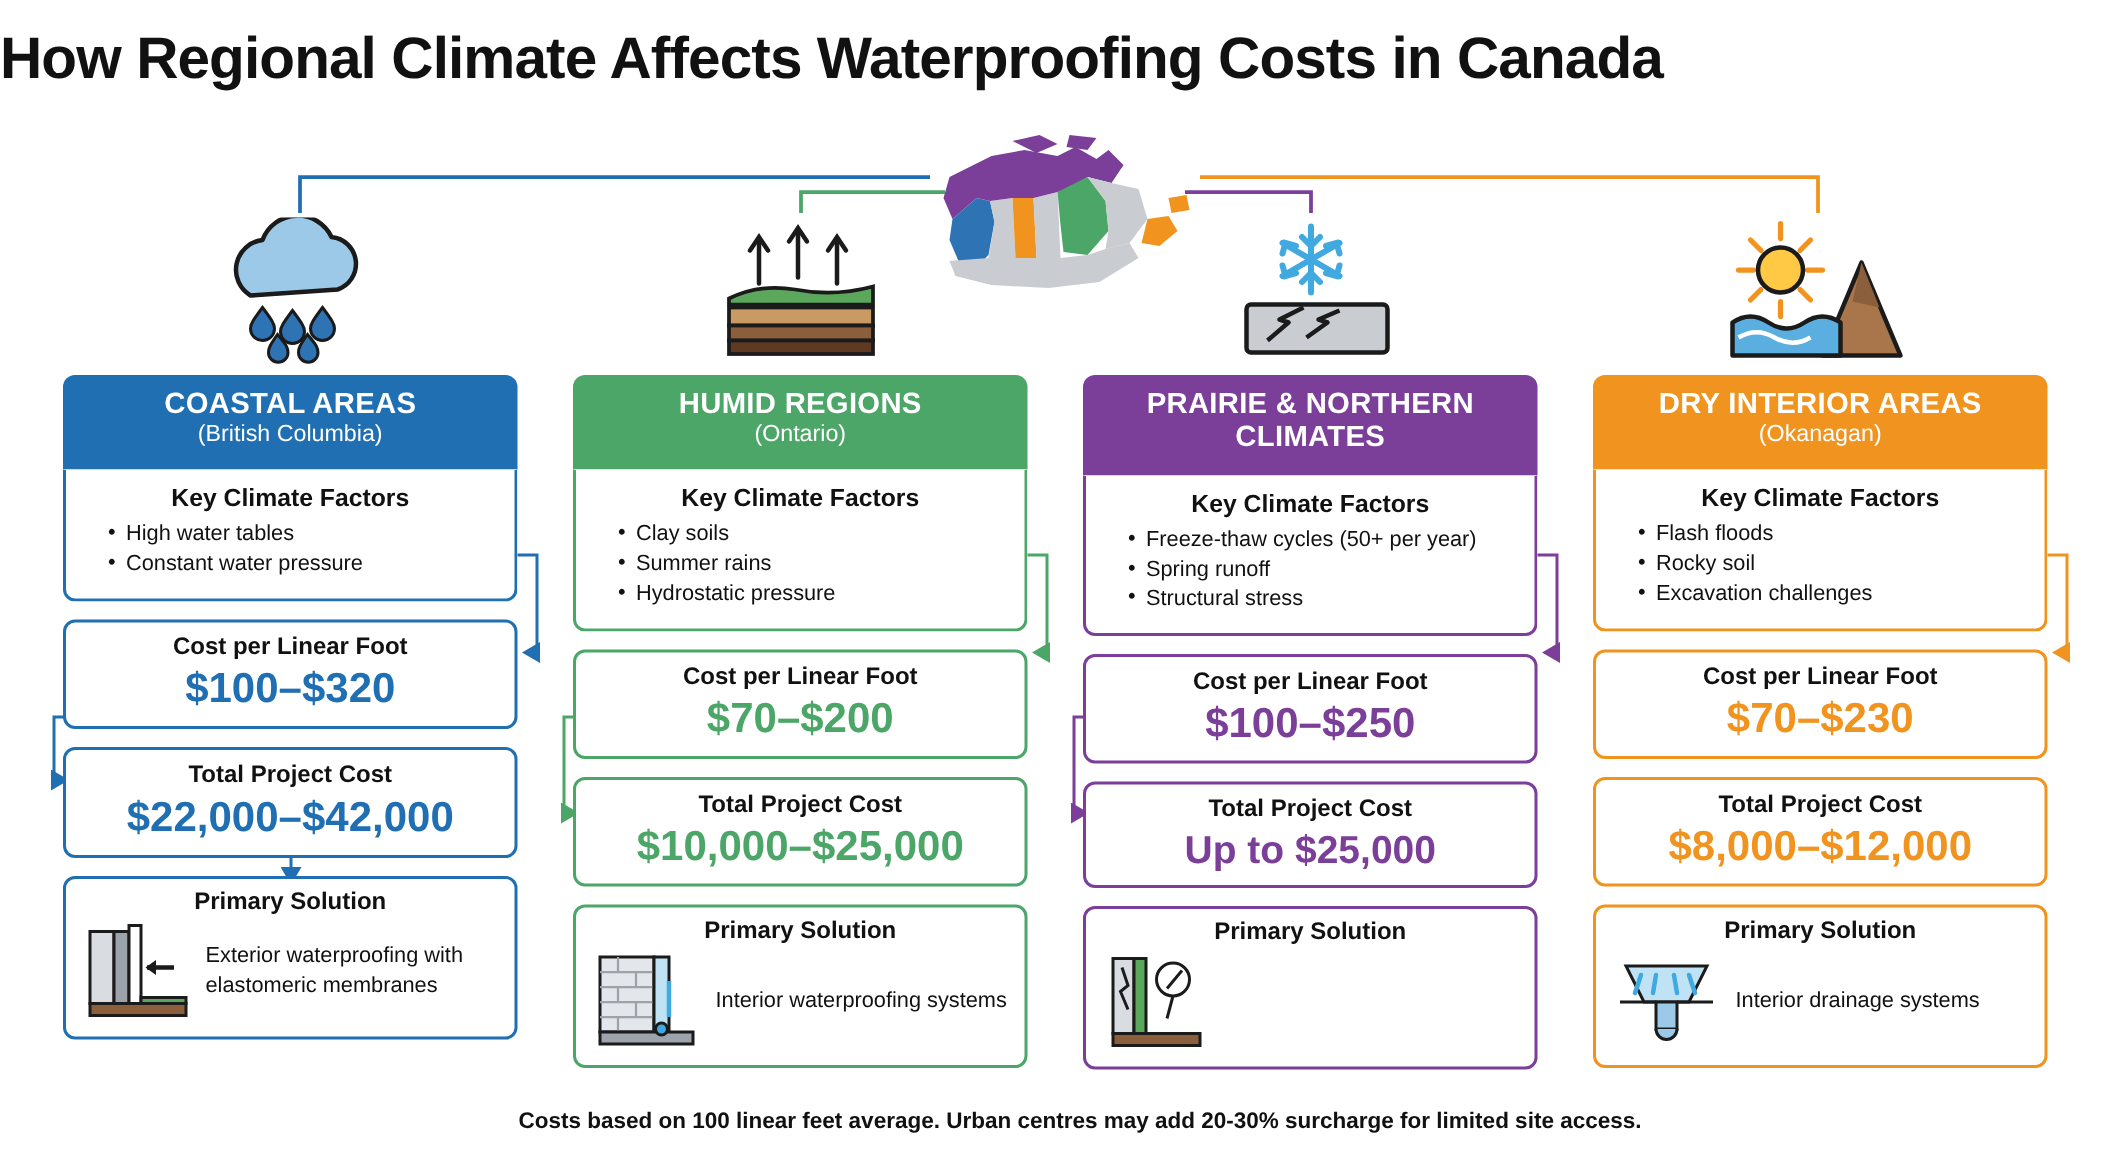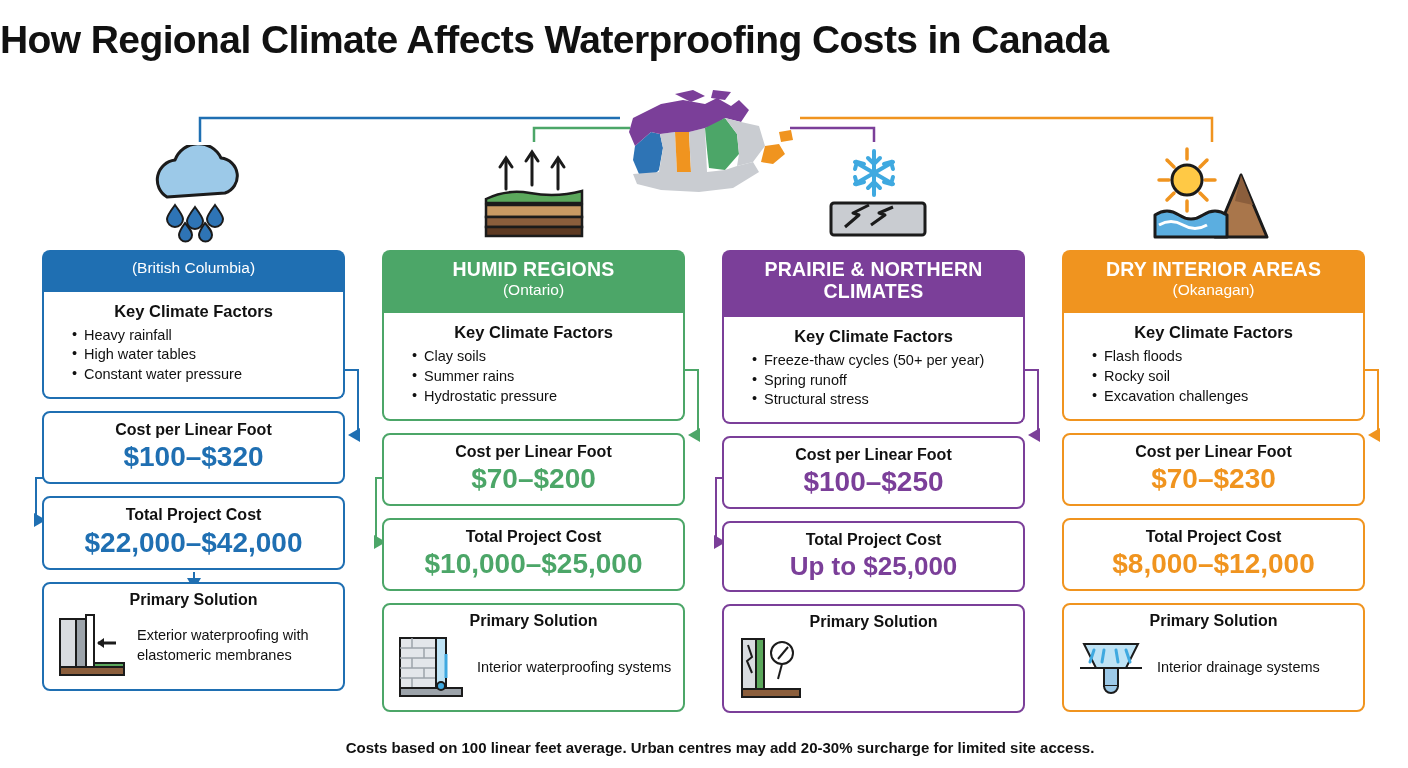--- a/index.html
+++ b/index.html
@@ -320,26 +320,26 @@
       <circle cx="38" cy="35" r="15" fill="#FFC945" stroke="#1b1b1b" stroke-width="3"></circle>
       <path d="M66,92 L92,30 L118,92 Z" fill="#A9764B" stroke="#1b1b1b" stroke-width="3" stroke-linejoin="round"></path>
       <path d="M92,30 L104,60 L86,56 Z" fill="#8B5E3C"></path>
       <path d="M6,70 q12,-8 24,0 q12,8 24,0 q12,-8 24,0 l0,22 l-72,0z" fill="#5BAEE0" stroke="#1b1b1b" stroke-width="3" stroke-linejoin="round"></path>
       <path d="M10,80 q12,-7 24,0 q12,7 24,0" stroke="#ffffff" stroke-width="3" fill="none"></path>
     </svg>
   </div>
 
   <div class="col col-1">
     <div class="header two-line" style="background:#1F6FB2;">
+      <div class="h-main">COASTAL AREAS</div>
       <div class="h-sub">(British Columbia)</div>
     </div>
     <div class="factors" style="border-color:#1F6FB2;">
       <h4>Key Climate Factors</h4>
       <ul>
-        <li>Heavy rainfall</li>
         <li>High water tables</li>
         <li>Constant water pressure</li>
       </ul>
     </div>
     <div class="box" style="border-color:#1F6FB2;">
       <div class="b-label">Cost per Linear Foot</div>
       <div class="b-value" style="color:#1F6FB2;">$100–$320</div>
     </div>
     <div class="box" style="border-color:#1F6FB2;">
       <div class="b-label">Total Project Cost</div>

